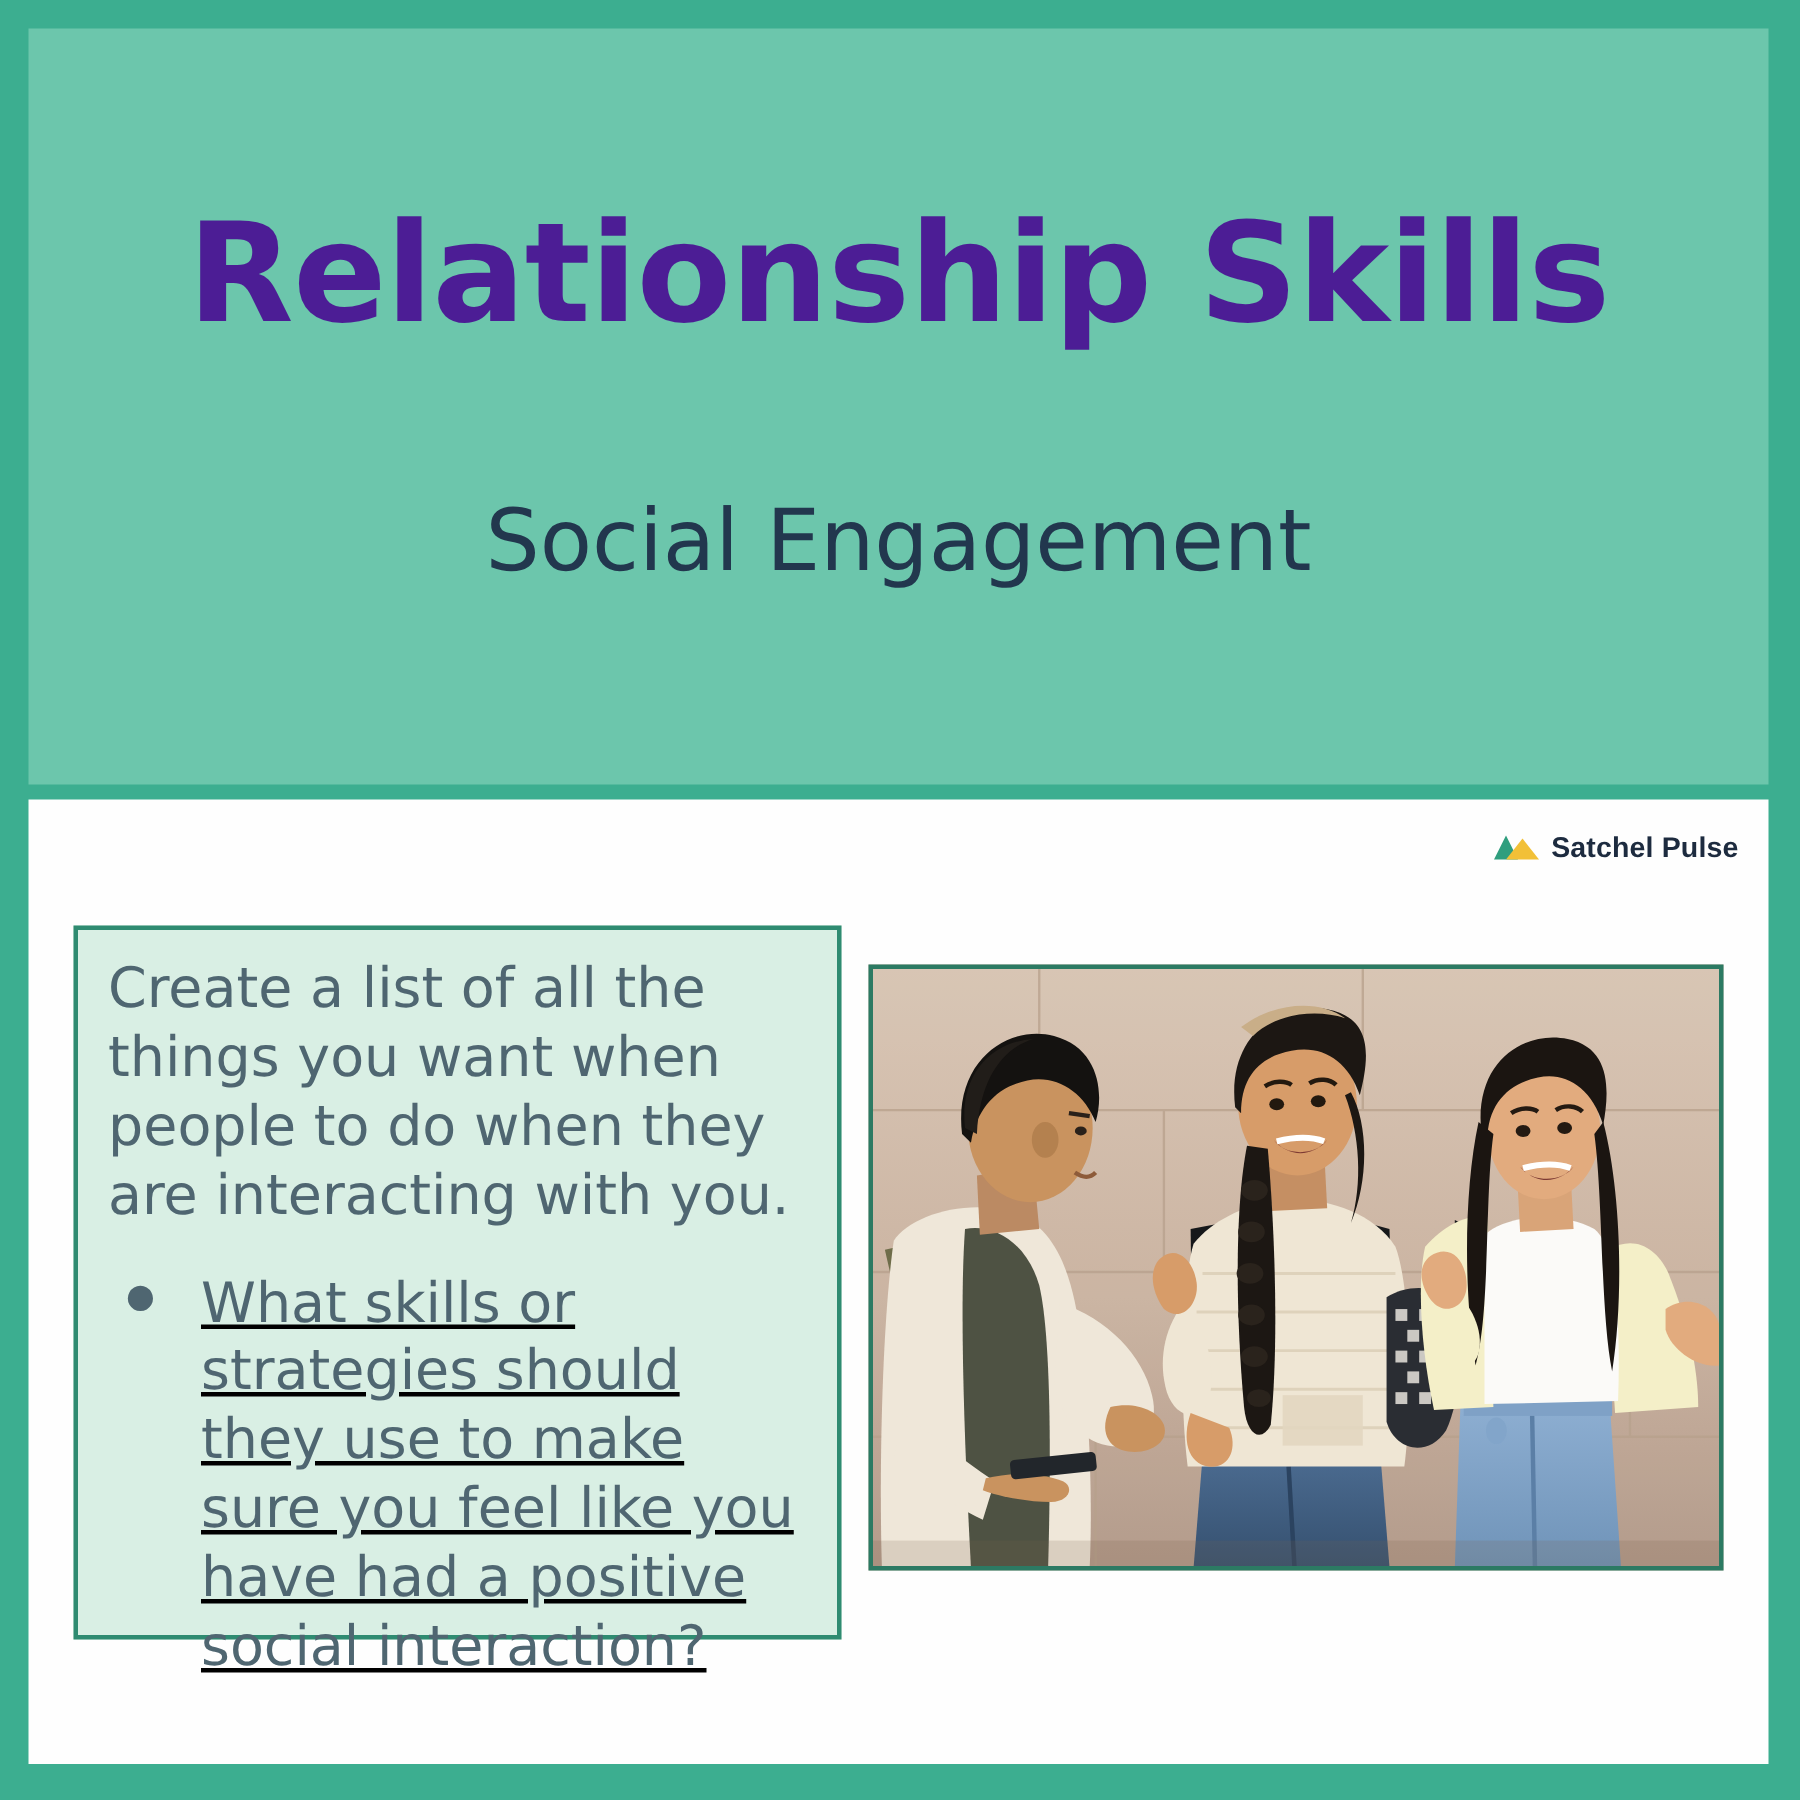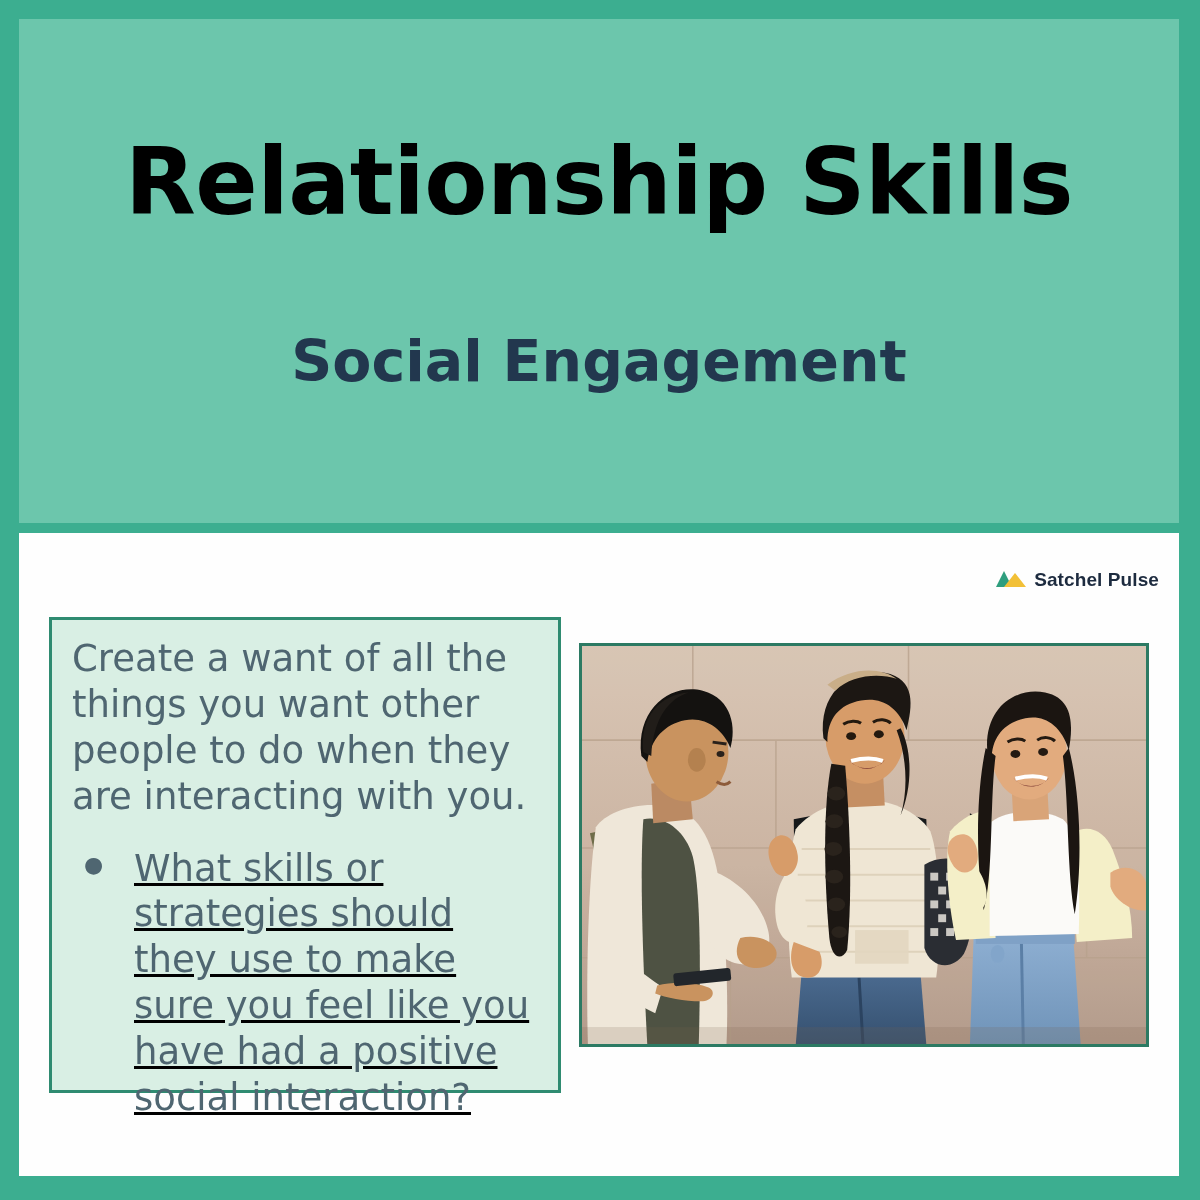--- a/index.html
+++ b/index.html
@@ -31,36 +31,36 @@
     height: 504px;
     background: #6cc6ac;
     box-sizing: border-box;
     display: flex;
     flex-direction: column;
     align-items: center;
   }
   .header-title {
     width: 100%;
     text-align: center;
-    color: #000000;
+    color: #4c1d95;
     font-family: "DejaVu Sans", sans-serif;
     font-weight: 700;
     font-size: 92px;
     line-height: 1;
     letter-spacing: -0.5px;
     margin: 0;
     padding-top: 118px;
     white-space: nowrap;
   }
   .header-subtitle {
     width: 100%;
     text-align: center;
     color: #22374e;
     font-family: "DejaVu Sans", sans-serif;
-    font-weight: 700;
+    font-weight: 400;
     font-size: 57px;
     line-height: 1;
     margin: 0;
     padding-top: 104px;
     white-space: nowrap;
   }
 
   
   .content-panel {
     position: absolute;
@@ -69,21 +69,21 @@
     width: 1160px;
     height: 643px;
     background: #fefefe;
     box-sizing: border-box;
   }
 
   
   .brand {
     position: absolute;
     right: 20px;
-    top: 36px;
+    top: 22px;
     display: flex;
     align-items: center;
     gap: 8px;
   }
   .brand-mark {
     display: block;
     width: 30px;
     height: 20px;
   }
   .brand-name {
@@ -174,21 +174,21 @@
       <span class="brand-mark">
         <svg class="brand-mark" viewBox="0 0 30 20" xmlns="http://www.w3.org/2000/svg">
           <polygon points="8,1 16,17 0,17" fill="#2f9e7e"></polygon>
           <polygon points="19,3 30,17 8,17" fill="#f2c037"></polygon>
         </svg>
       </span>
       <span class="brand-name">Satchel Pulse</span>
     </div>
 
     <div class="text-card">
-      <p class="prompt-lead">Create a want of all the things you want other people to do when they are interacting with you.</p>
+      <p class="prompt-lead">Create a list of all the things you want when people to do when they are interacting with you.</p>
       <ul class="prompt-list">
         <li>What skills or strategies should they use to make sure you feel like you have had a positive social interaction?</li>
       </ul>
     </div>
 
     <div class="photo-frame">
       <svg class="photo-canvas" viewBox="0 0 570 404" preserveAspectRatio="xMidYMid slice" xmlns="http://www.w3.org/2000/svg">
         <defs>
           <linearGradient id="wallg" x1="0" y1="0" x2="0" y2="1">
             <stop offset="0" stop-color="#e0cdbd"></stop>

